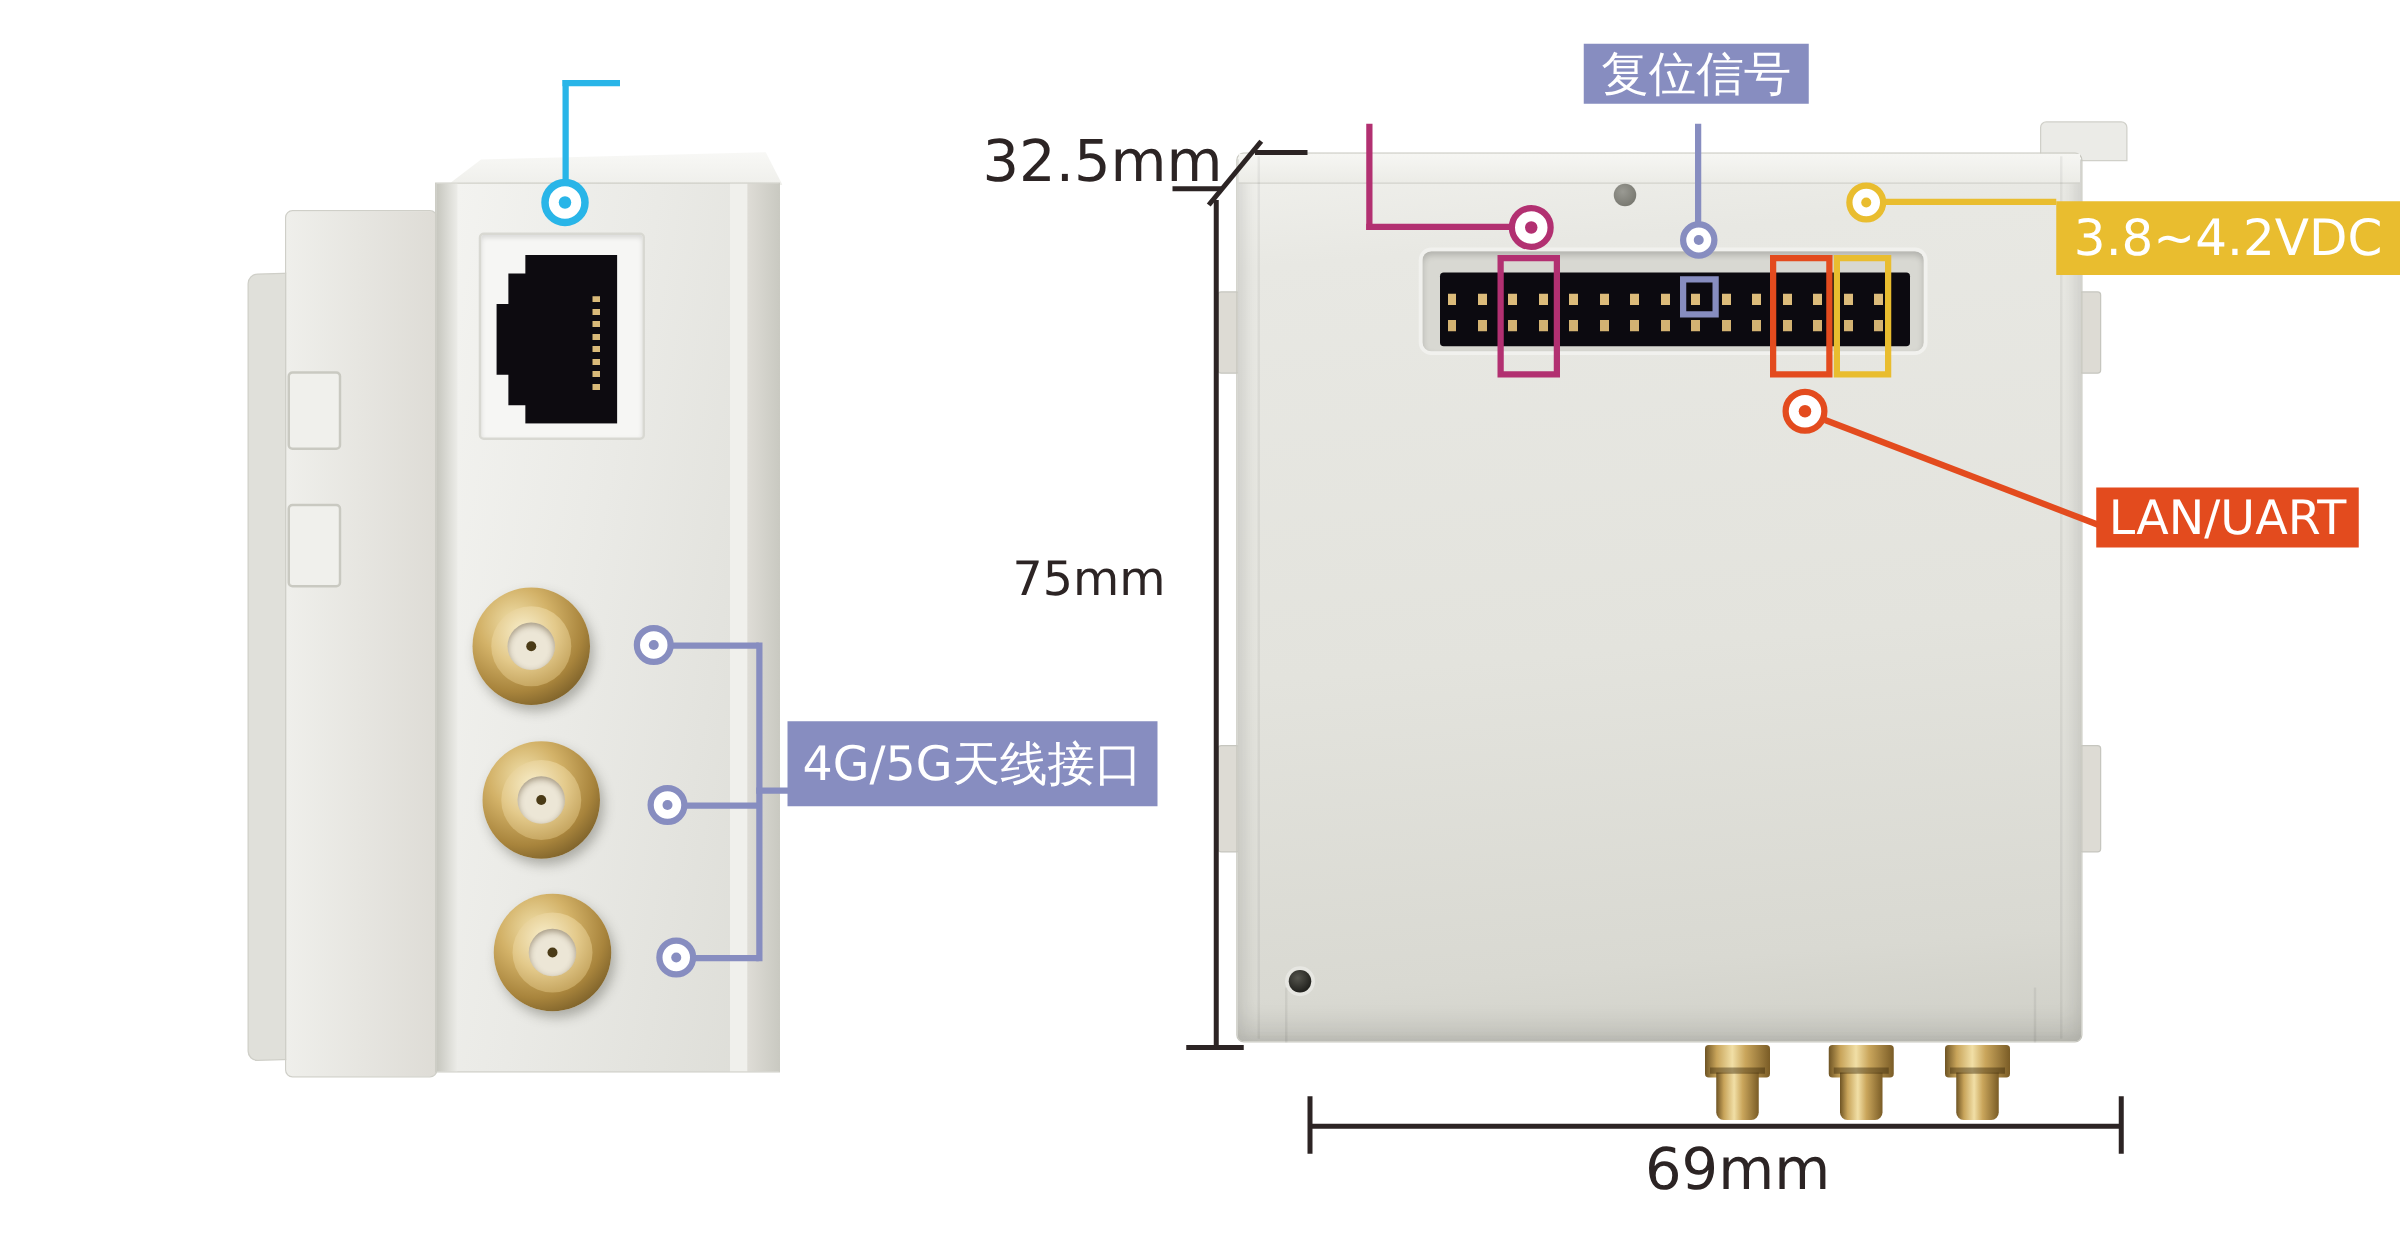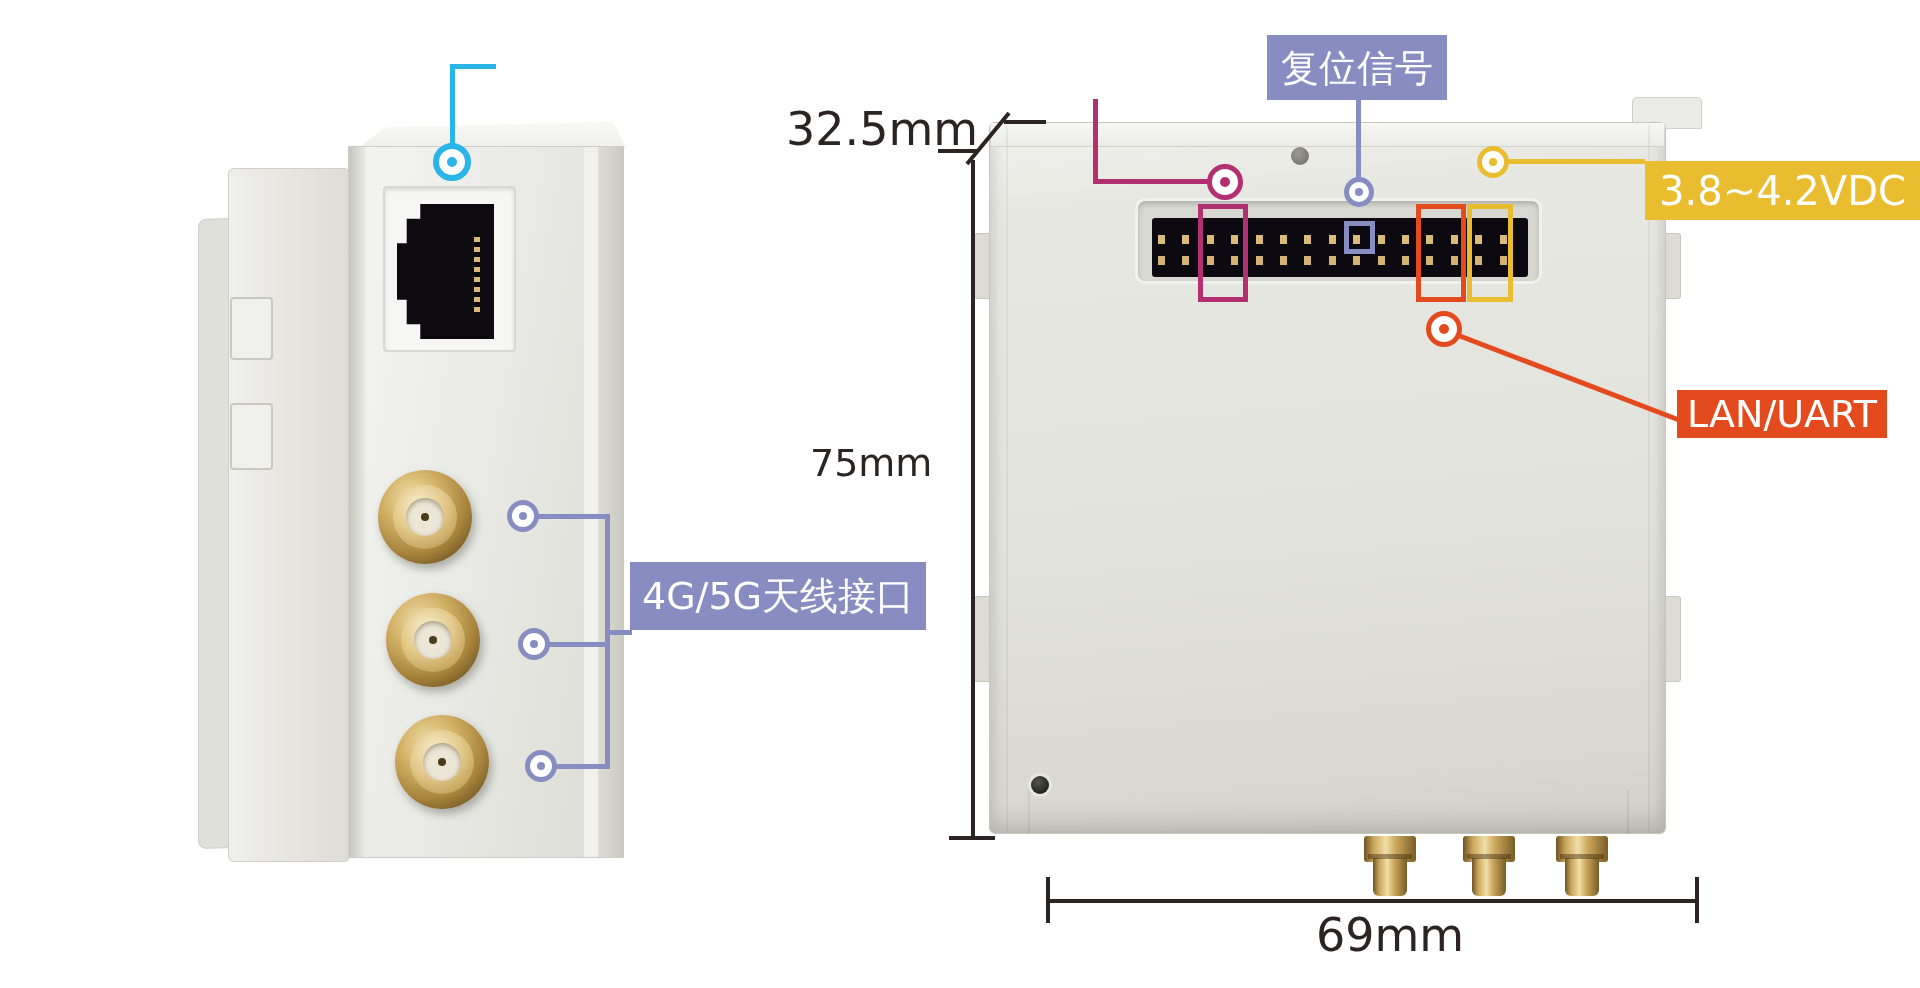--- a/index.html
+++ b/index.html
@@ -164,22 +164,22 @@
   <div class="marker" style="left:1344px;top:177px;width:30px;height:30px;border:5px solid #878dc0;">
     <div class="dot" style="width:8px;height:8px;background:#878dc0;"></div>
     </div>
   <div class="marker" style="left:1426px;top:311px;width:36px;height:36px;border:5px solid #e34b1e;">
     <div class="dot" style="width:10px;height:10px;background:#e34b1e;"></div>
     </div>
   <div class="marker" style="left:1477px;top:146px;width:32px;height:32px;border:5px solid #e9bd2f;">
     <div class="dot" style="width:8px;height:8px;background:#e9bd2f;"></div>
     </div>
 
-  <div class="tag" style="left:630px;top:562px;width:296px;height:68px;background:#878dc0;font-size:38px;text-align:center;">4G/5G天线接口</div>
-  <div class="tag" style="left:1267px;top:35px;width:180px;height:65px;background:#878dc0;font-size:38px;">复位信号</div>
+  <div class="tag" style="left:630px;top:577px;width:296px;height:68px;background:#878dc0;font-size:38px;text-align:center;">4G/5G天线接口</div>
+  <div class="tag" style="left:1267px;top:35px;width:180px;height:48px;background:#878dc0;font-size:38px;">复位信号</div>
   <div class="tag" style="left:1645px;top:133px;width:275px;height:59px;background:#e9bd2f;font-size:40px;margin-top:28px;">3.8~4.2VDC</div>
   <div class="tag" style="left:1677px;top:390px;width:210px;height:48px;background:#e34b1e;font-size:38px;">LAN/UART</div>
 
   <div class="dimtxt" style="left:786px;top:106px;font-size:46px;">32.5mm</div>
   <div class="cline" style="left:971px;top:160px;width:4px;height:678px;background:#2c2424;"></div>
   <div class="cline" style="left:949px;top:836px;width:46px;height:4px;background:#2c2424;"></div>
   <div class="dimtxt" style="left:810px;top:444px;font-size:38px;">75mm</div>
   <div class="cline" style="left:1048px;top:899px;width:649px;height:4px;background:#2c2424;"></div>
   <div class="cline" style="left:1046px;top:877px;width:4px;height:46px;background:#2c2424;"></div>
   <div class="cline" style="left:1695px;top:877px;width:4px;height:46px;background:#2c2424;"></div>

